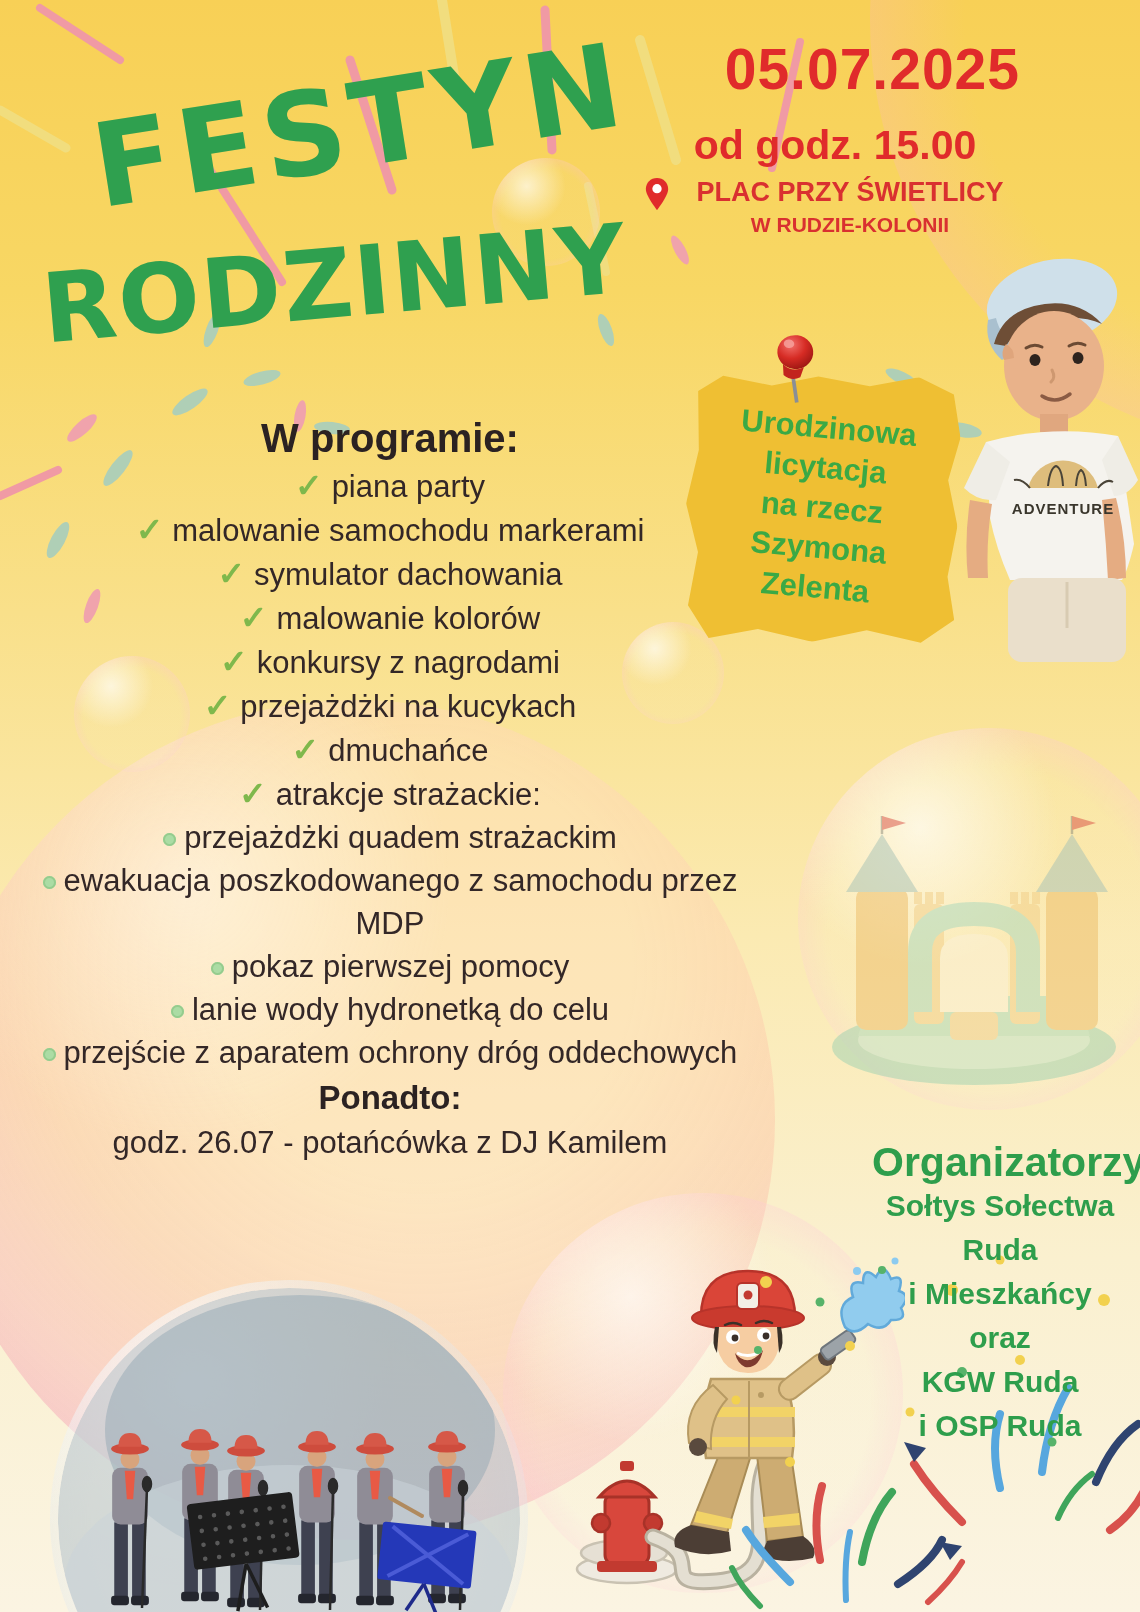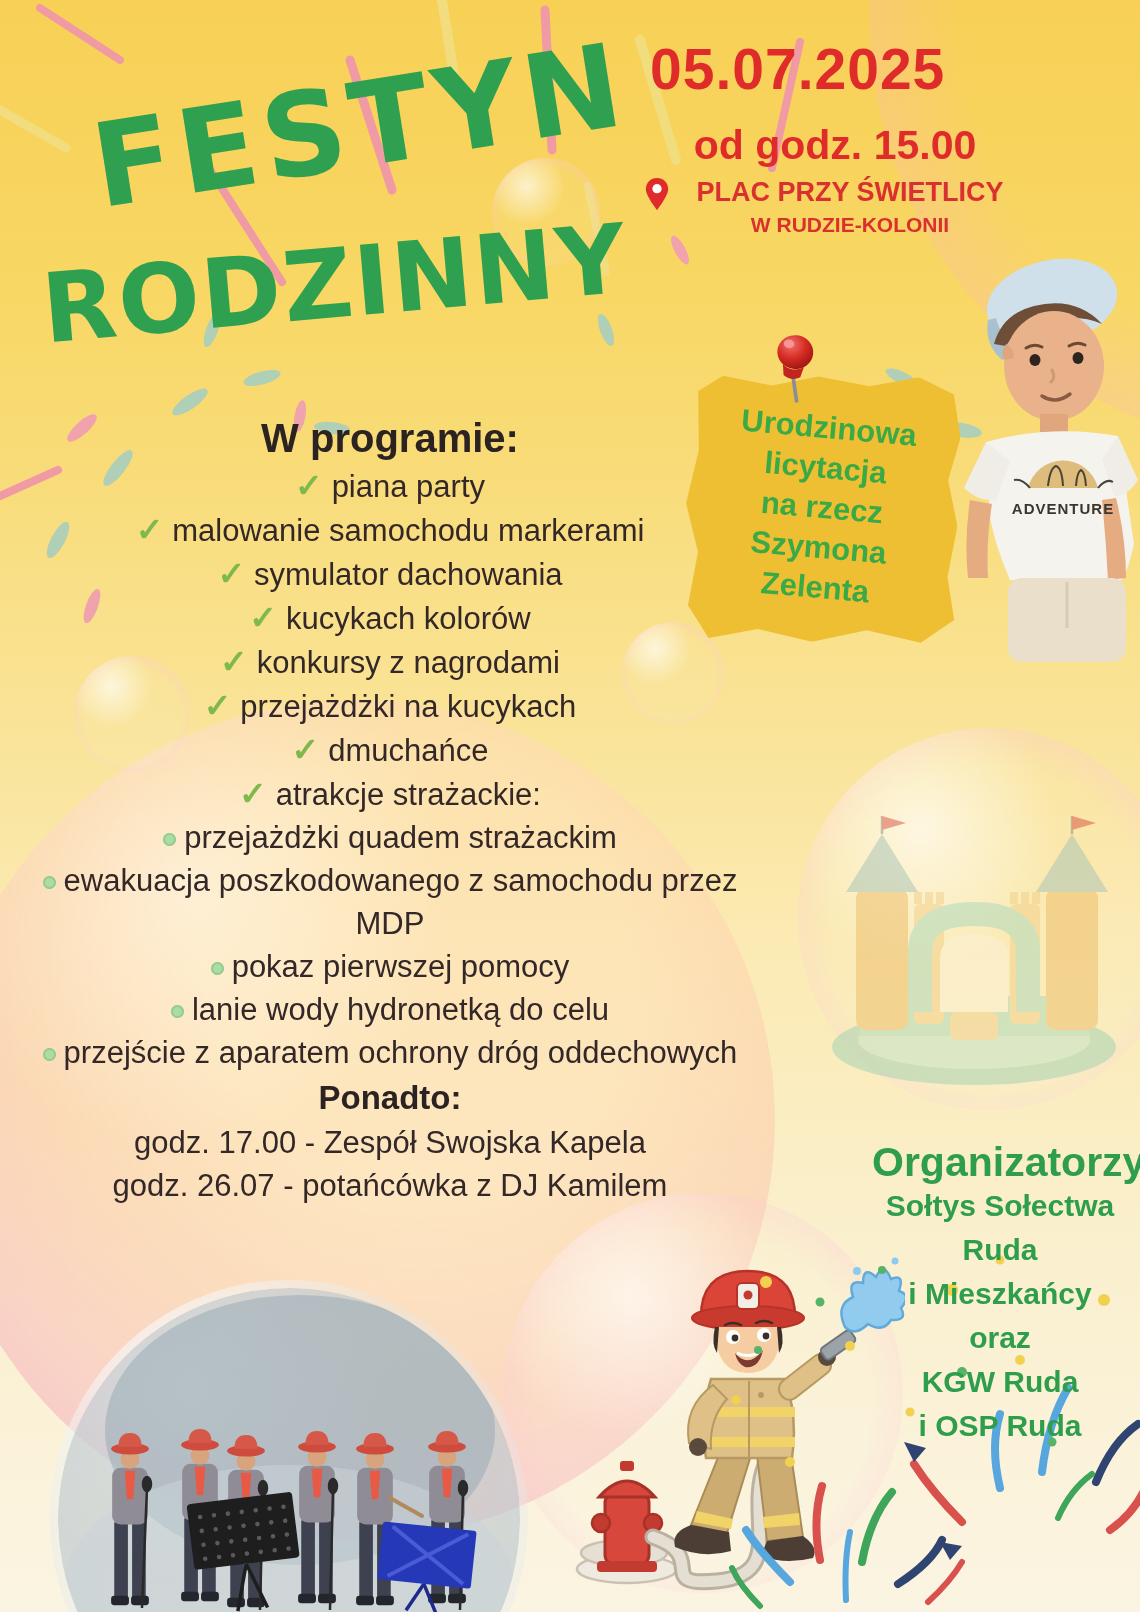--- a/index.html
+++ b/index.html
@@ -27,21 +27,21 @@
   .bubble-glass{
     background:
       radial-gradient(circle at 30% 22%, rgba(255,255,255,.7), rgba(255,255,255,.05) 40%),
       radial-gradient(circle at 50% 50%, rgba(235,240,243,.2) 58%, rgba(216,226,235,.45) 84%, rgba(255,255,255,.65) 96%, rgba(205,222,228,.5) 100%);
   }
   
   .title1{left:80px;top:58px;width:560px;text-align:center;font-family:"DejaVu Sans",sans-serif;
     font-weight:bold;font-size:116px;color:#2FA04F;transform:rotate(-9deg);letter-spacing:6px;}
   .title2{left:-15px;top:228px;width:700px;text-align:center;font-family:"DejaVu Sans",sans-serif;
     font-weight:bold;font-size:96px;color:#2FA04F;transform:rotate(-5deg);letter-spacing:2px;}
-  .date{left:650px;top:36px;width:370px;text-align:left;font-weight:bold;font-size:57px;color:#E02B2B;letter-spacing:1px;}
+  .date{left:650px;top:36px;width:370px;text-align:right;font-weight:bold;font-size:57px;color:#E02B2B;letter-spacing:1px;}
   .time{left:650px;top:122px;width:370px;text-align:center;font-weight:bold;font-size:41px;color:#E02B2B;}
   .loc1{left:676px;top:177px;width:348px;text-align:center;font-weight:bold;font-size:27px;color:#D93030;}
   .loc2{left:676px;top:213px;width:348px;text-align:center;font-weight:bold;font-size:21px;color:#D93030;}
   
   .program{left:20px;top:412px;width:740px;text-align:center;color:#332727;}
   .program-heading{font-size:40px;font-weight:bold;color:#2B2222;line-height:52px;}
   .row{font-size:31px;line-height:43px;}
   .check{color:#7FB84C;font-weight:bold;font-size:33px;margin-right:9px;}
   .dot{display:inline-block;width:13px;height:13px;border-radius:50%;background:#ABDCA4;
     box-shadow:inset 0 0 0 2px #95CC8E;margin-right:8px;vertical-align:2px;}
@@ -189,33 +189,32 @@
     <path d="M19 32 Q29 39 39 32 L37 42 Q29 47 21 42 Z" fill="#C2241E"></path>
     <ellipse cx="29" cy="19" rx="17" ry="16" fill="url(#ping)"></ellipse>
     <ellipse cx="22" cy="12" rx="5" ry="4" fill="#F6A09B" opacity="0.85"></ellipse>
   </svg>
 
   <div class="abs program">
     <div class="program-heading">W programie:</div>
     <div class="row"><span class="check">✓</span><span>piana party</span></div>
     <div class="row"><span class="check">✓</span><span>malowanie samochodu markerami</span></div>
     <div class="row"><span class="check">✓</span><span>symulator dachowania</span></div>
-    <div class="row"><span class="check">✓</span><span>kucykach kolorów</span></div>
+    <div class="row"><span class="check">✓</span><span>malowanie kolorów</span></div>
     <div class="row"><span class="check">✓</span><span>konkursy z nagrodami</span></div>
     <div class="row"><span class="check">✓</span><span>przejażdżki na kucykach</span></div>
     <div class="row"><span class="check">✓</span><span>dmuchańce</span></div>
     <div class="row"><span class="check">✓</span><span>atrakcje strażackie:</span></div>
     <div class="row"><span class="dot"></span><span class="sub-text">przejażdżki quadem strażackim</span></div>
     <div class="row"><span class="dot"></span><span class="sub-text">ewakuacja poszkodowanego z samochodu przez
 MDP</span></div>
     <div class="row"><span class="dot"></span><span class="sub-text">pokaz pierwszej pomocy</span></div>
     <div class="row"><span class="dot"></span><span class="sub-text">lanie wody hydronetką do celu</span></div>
     <div class="row"><span class="dot"></span><span class="sub-text">przejście z aparatem ochrony dróg oddechowych</span></div>
     <div class="more-heading">Ponadto:</div>
-    <div class="row">godz. 17.00 - Zespół Swojska Kapela</div>
     <div class="row">godz. 26.07 - potańcówka z DJ Kamilem</div>
   </div>
 
   <div class="bubble bubble-glass" style="left:50px;top:1280px;width:478px;height:478px;"></div>
   <svg class="abs" style="left:50px;top:1280px" width="478" height="332" viewBox="0 0 478 332">
     <defs>
       <clipPath id="bandclip">
           <circle cx="239" cy="239" r="231"></circle>
         </clipPath>
       <g id="bm">

